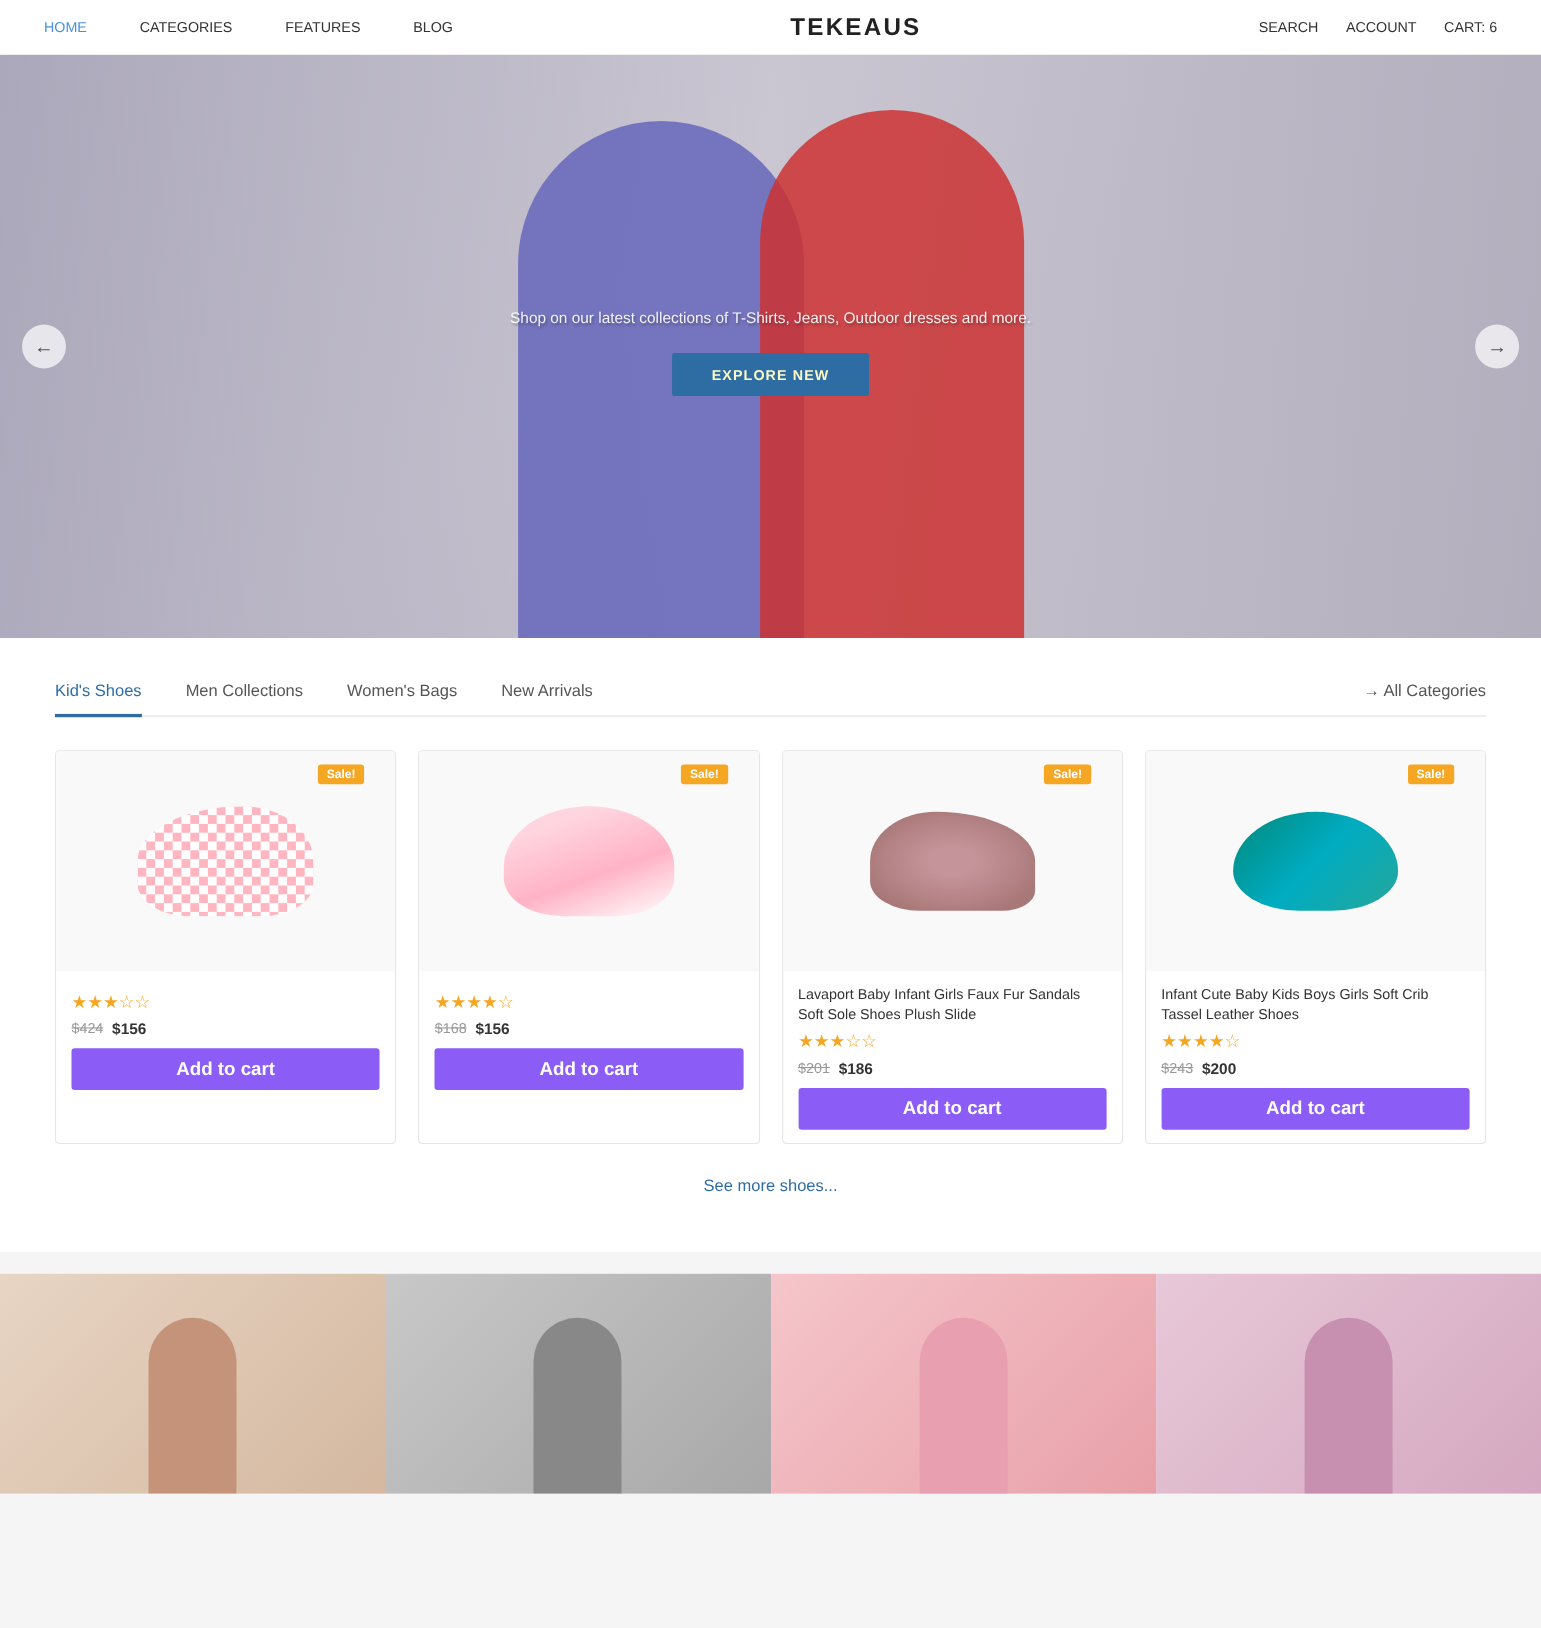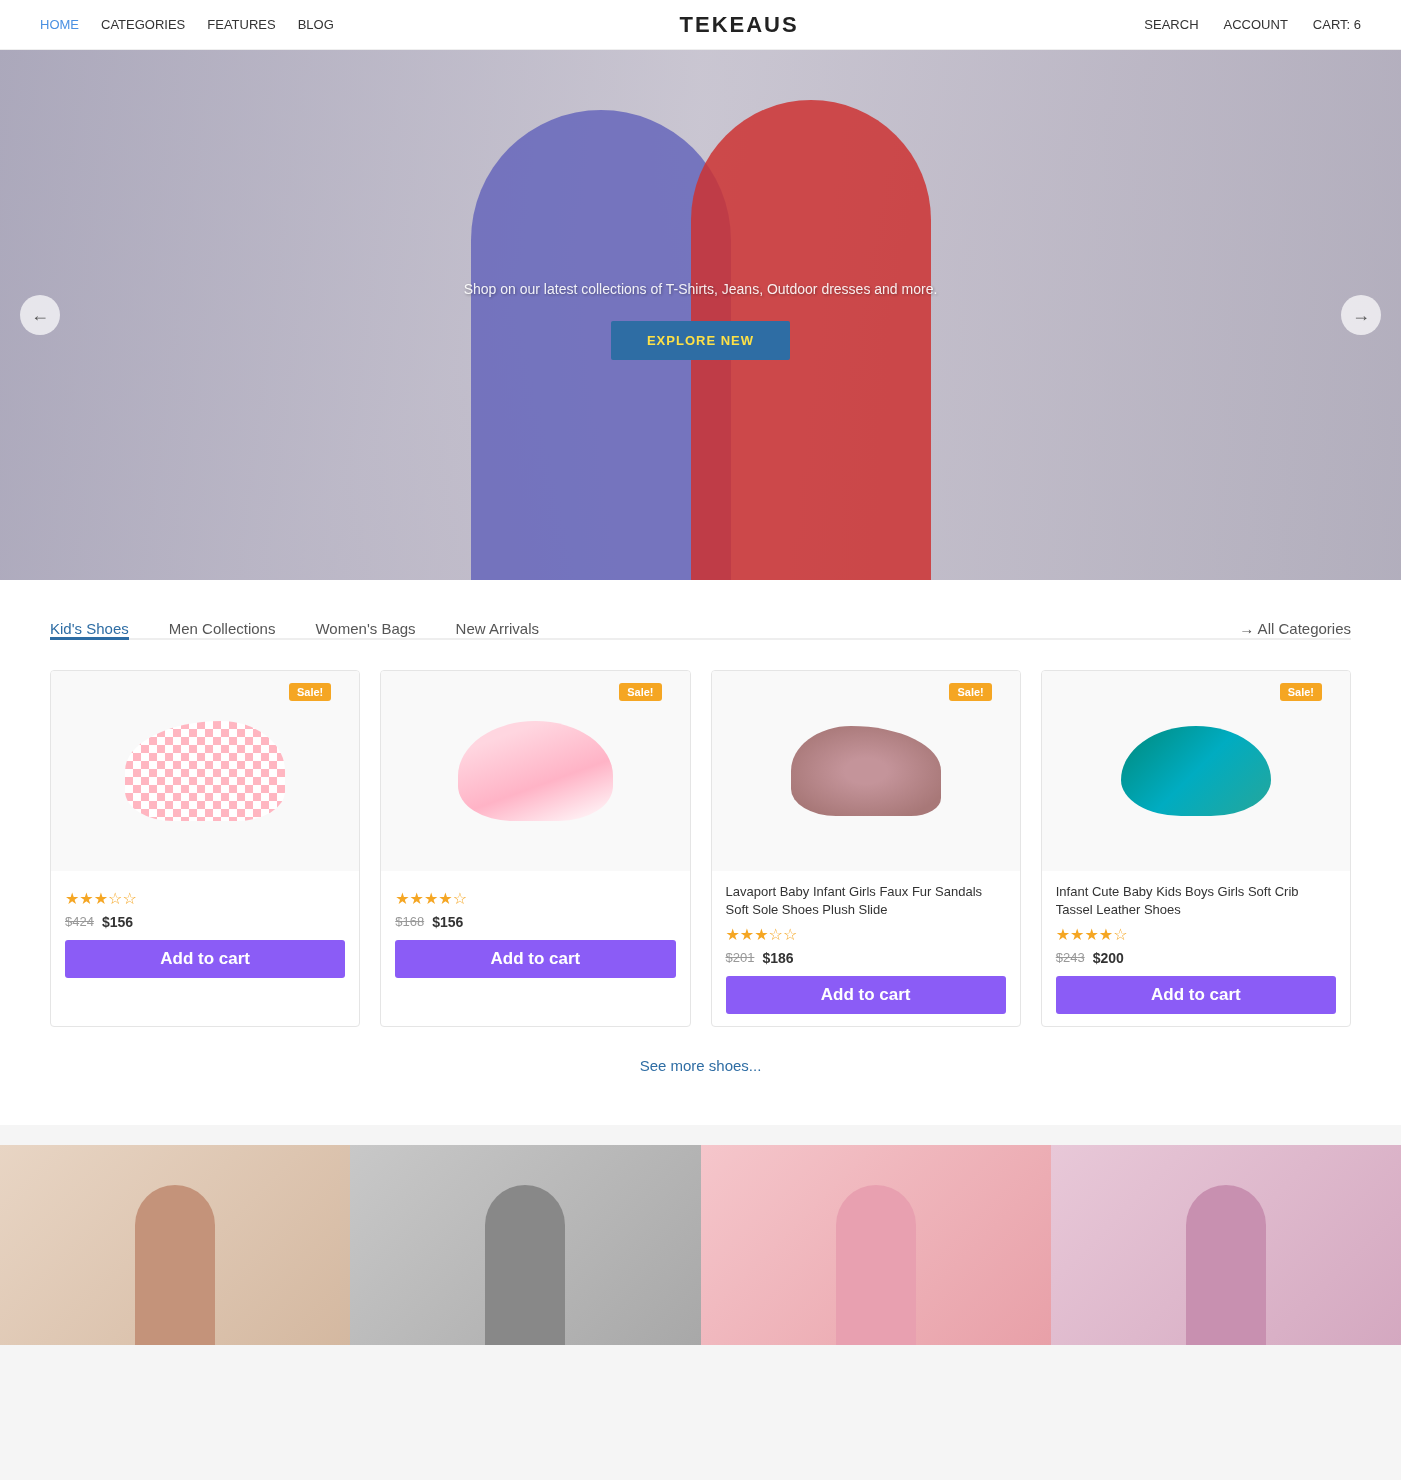--- a/index.html
+++ b/index.html
@@ -8,21 +8,21 @@
     
     nav {
       display: flex;
       align-items: center;
       justify-content: space-between;
       background: #fff;
       padding: 0 40px;
       height: 50px;
       border-bottom: 1px solid #eee;
     }
-    .nav-left { display: flex; gap: 22px; text-align: center; }
+    .nav-left { display: flex; gap: 48px; text-align: center; }
     .nav-left a { text-decoration: none; font-size: 13px; color: #333; font-weight: 500; }
     .nav-left a.active { color: #4a90e2; }
     .nav-brand { font-size: 22px; font-weight: bold; letter-spacing: 2px; color: #222; }
     .nav-right { display: flex; gap: 25px; }
     .nav-right a { text-decoration: none; font-size: 13px; color: #333; font-weight: 500; }
 
     
     .hero {
       position: relative;
       width: 100%;
@@ -85,21 +85,21 @@
       font-size: 14px;
       margin-top: 10px;
       opacity: 0.9;
       text-shadow: 1px 1px 3px rgba(0,0,0,0.4);
     }
     .hero-btn {
       display: inline-block;
       margin-top: 24px;
       padding: 12px 36px;
       background: #2e6da4;
-      color: #fde047;
+      color: #fef9c3;
       font-size: 13px;
       font-weight: 700;
       letter-spacing: 1px;
       text-decoration: none;
       border-radius: 2px;
       cursor: pointer;
       border: none;
     }
     .hero-arrow {
       position: absolute;
@@ -125,20 +125,21 @@
       background: #fff;
       padding: 40px 50px;
     }
     .tabs {
       display: flex;
       gap: 40px;
       border-bottom: 2px solid #eee;
       margin-bottom: 30px;
     }
     .tab {
+      padding-bottom: 12px;
       font-size: 15px;
       cursor: pointer;
       color: #555;
       position: relative;
       font-weight: 500;
     }
     .tab.active {
       color: #2e6da4;
       border-bottom: 3px solid #2e6da4;
       margin-bottom: -2px;

